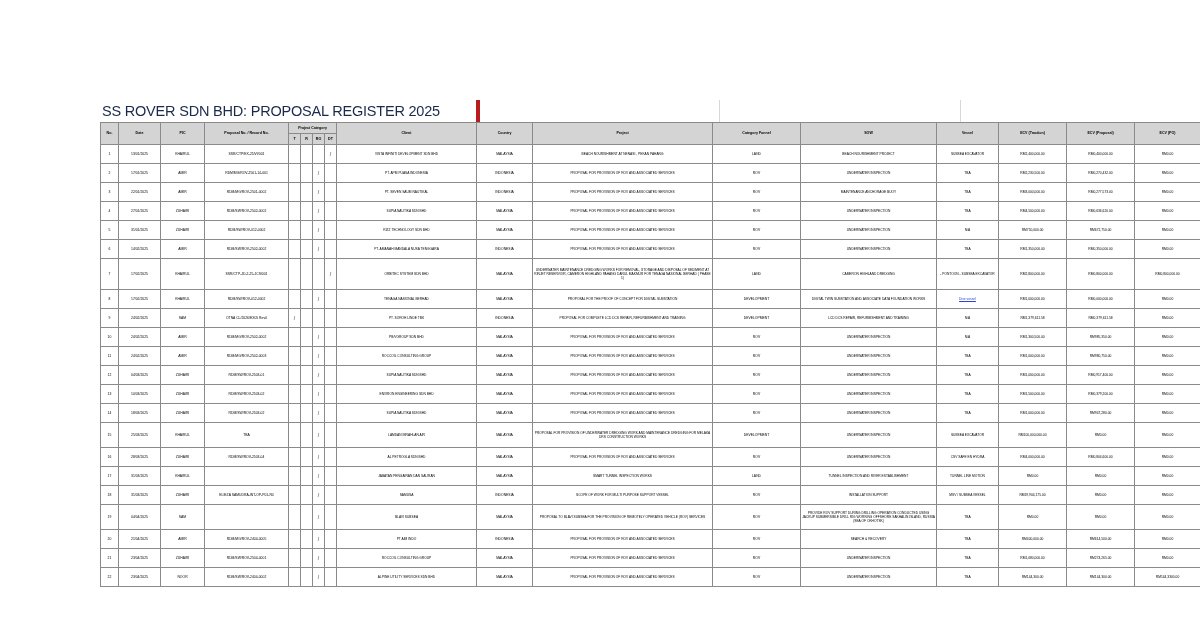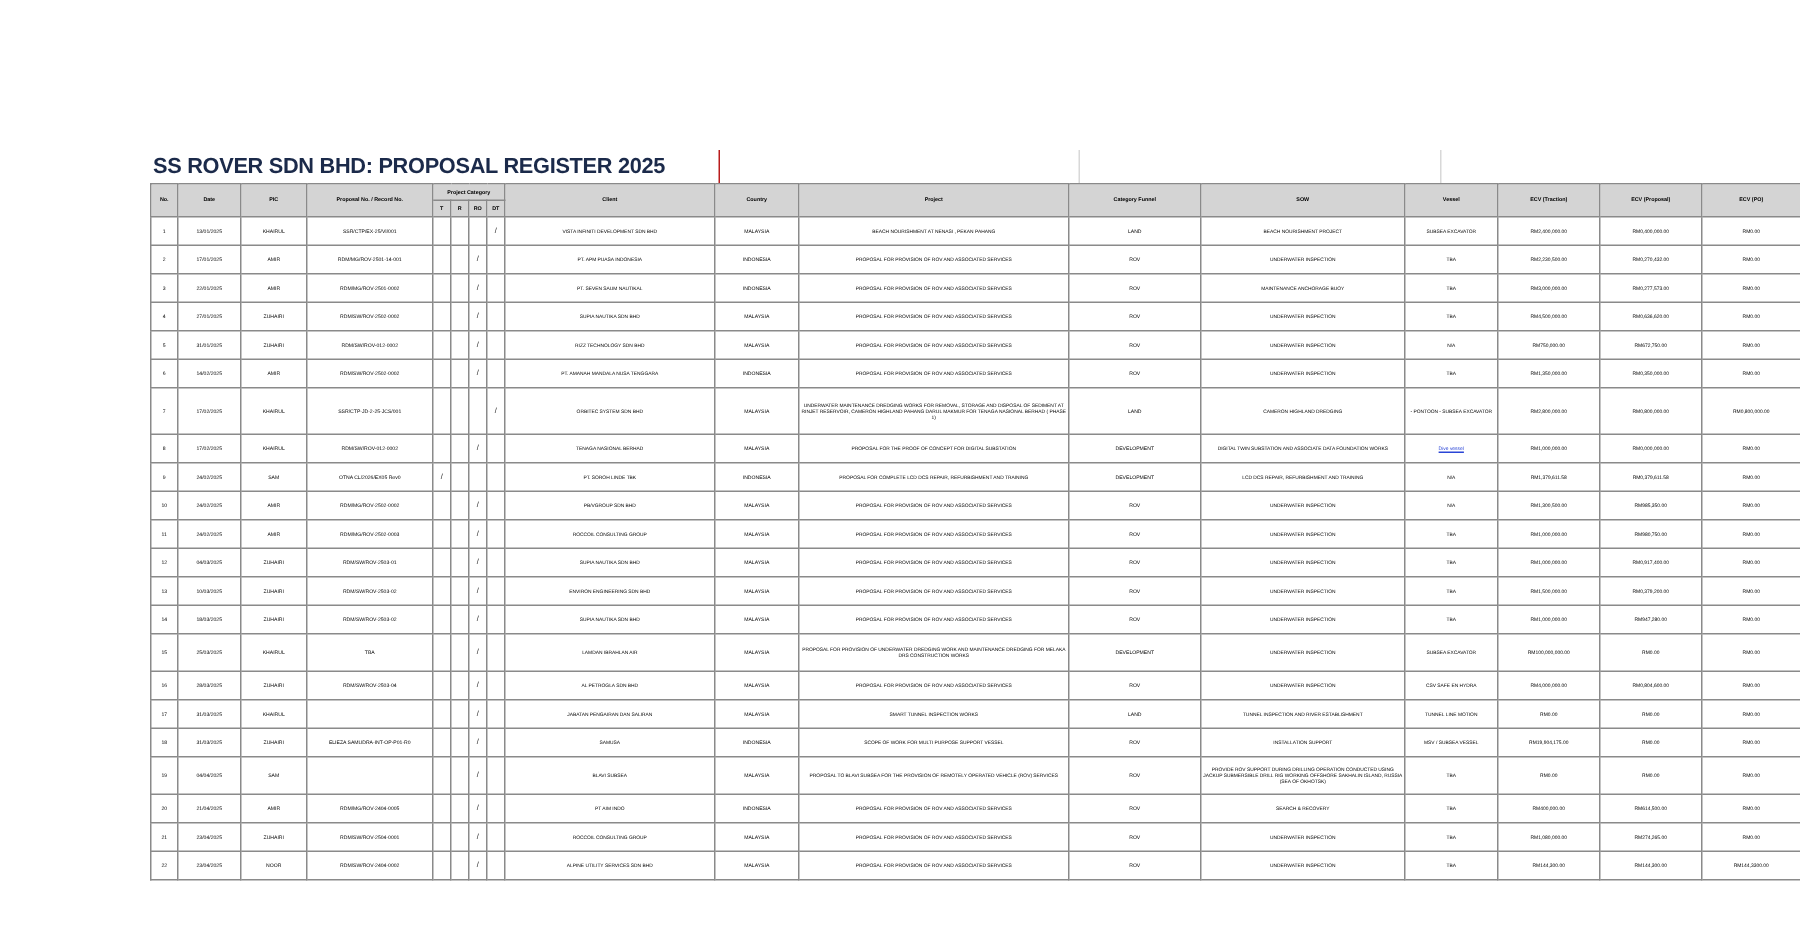--- a/index.html
+++ b/index.html
@@ -20,29 +20,29 @@
   }
   .title-row {
     display: flex;
     width: 1100px;
     margin-left: 100px;
     height: 22px;
     align-items: center;
   }
   .title-cell {
     font-size: 14.5px;
-    font-weight: bold;
+    font-weight: normal;
     color: #1b2a4a;
     letter-spacing: -0.2px;
     white-space: nowrap;
     padding-left: 2px;
     height: 22px;
     line-height: 22px;
     flex: 0 0 380px;
-    border-right: 1px solid #b91c1c;
+    border-right: 4px solid #b91c1c;
   }
   .title-pad { flex: 1 1 auto; border-right: 1px solid #d8d8d8; height: 22px; }
   .title-pad.last { border-right: none; }
 
   table.register {
     margin-left: 100px;
     width: 1100px;
     border-collapse: collapse;
     table-layout: fixed;
     font-size: 3.35px;

